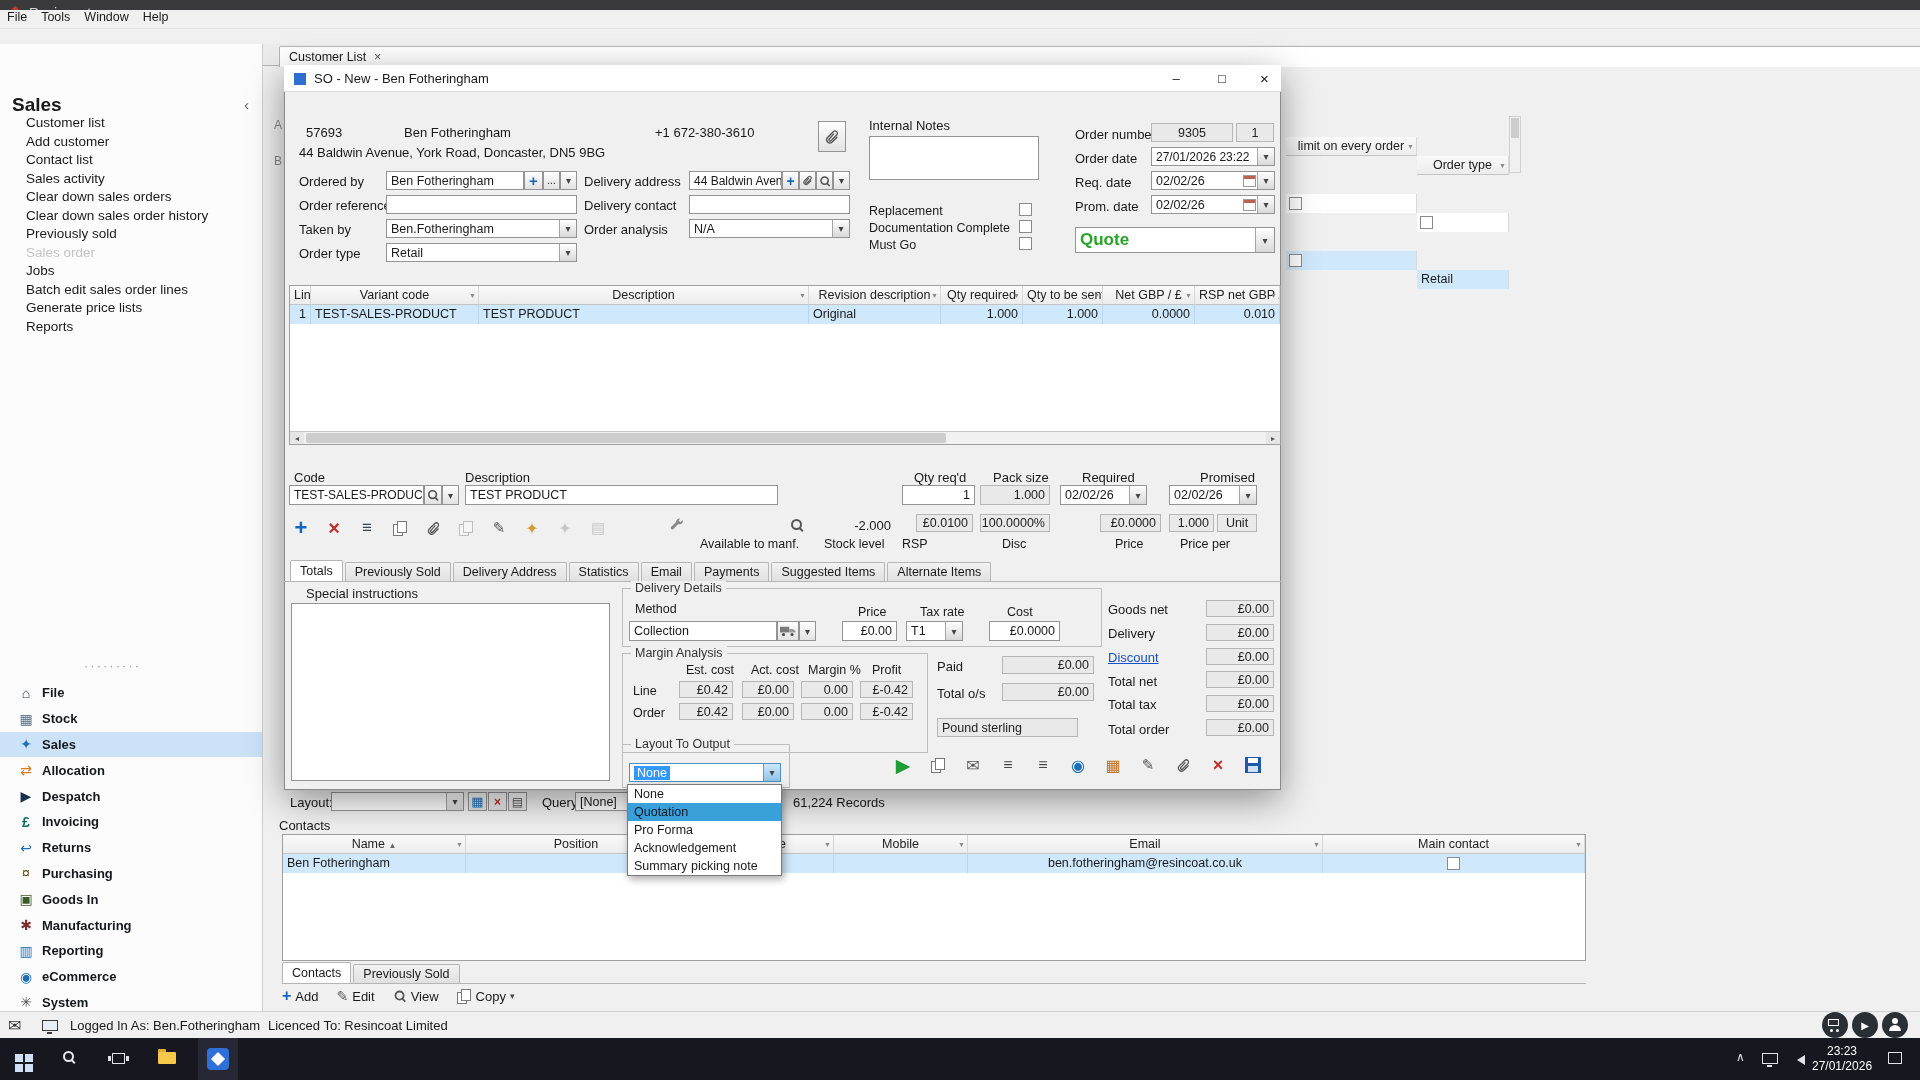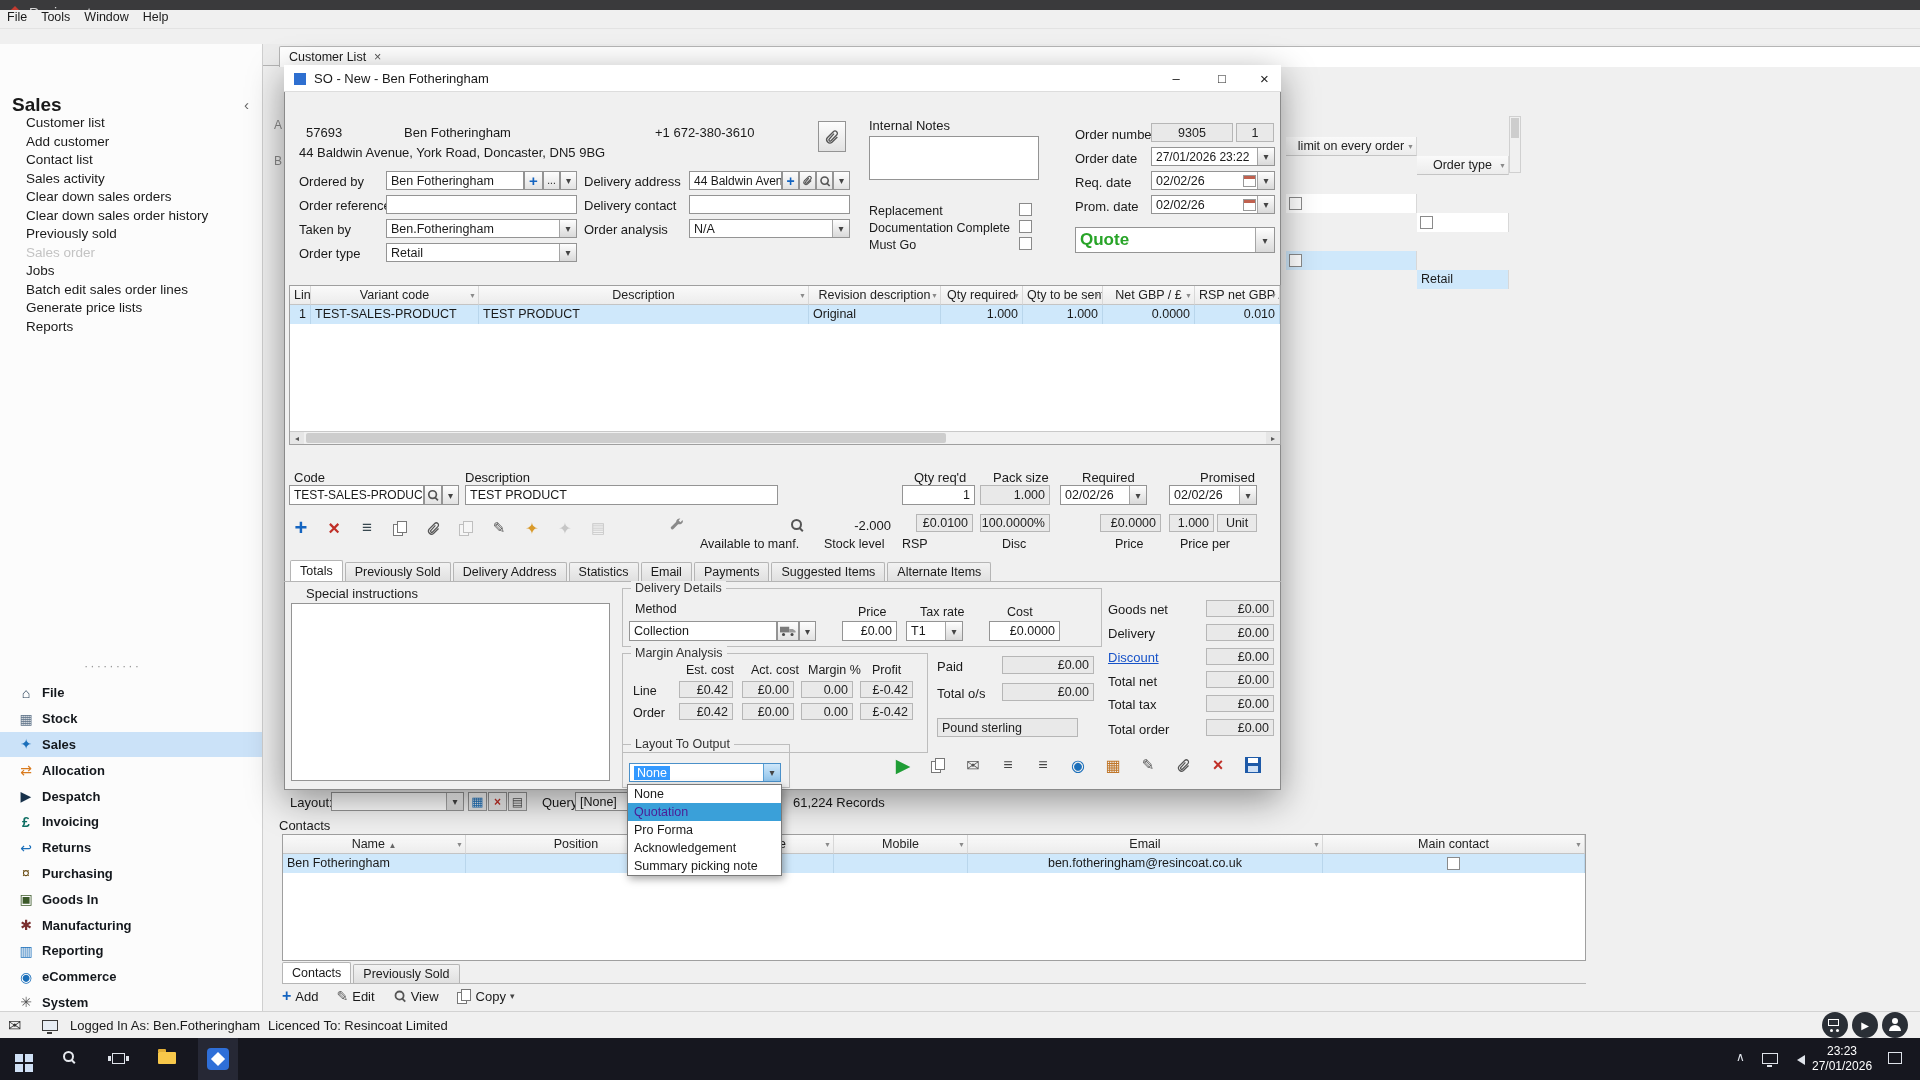--- a/index.html
+++ b/index.html
@@ -34,21 +34,21 @@
   .fic{position:absolute;right:2px;top:6px;font-size:7px;color:#8a8a8a;line-height:7px}
   .fic::before{content:"▼"}
   .selrow .gc{background:#cfe8fb;border-right-color:#b9d6ec}
   .numc{text-align:right}
   .cb{position:absolute;width:13px;height:13px;background:#fff;border:1px solid #8a8a8a;box-sizing:border-box}
   .tbtn{position:absolute;width:30px;height:28px;display:flex;align-items:center;justify-content:center}
   .group{position:absolute;border:1px solid #bdbdbd;box-sizing:border-box}
   .legend{position:absolute;top:-8px;left:8px;background:#f0f0f0;padding:0 4px;font-size:12.5px;color:#333;white-space:nowrap}
   .ddl{position:absolute;background:#fff;border:1px solid #7a7a7a;box-shadow:2px 3px 8px rgba(0,0,0,.35);z-index:90}
   .ddi{height:18px;line-height:18px;padding:0 6px;font-size:12.5px;white-space:nowrap}
-  .ddi.hl{background:#3aa0d9;color:#4c1d95}
+  .ddi.hl{background:#3aa0d9;color:#0f172a}
   .link{color:#1652c8;text-decoration:underline}
   
   .titlebar{left:0;top:0;width:1920px;height:26px;background:#3a3a3c;color:#d9d9d9;display:flex;align-items:center}
   .applogo{width:10px;height:10px;background:#c43b30;transform:rotate(45deg);margin:0 9px 0 10px}
   .wbtn{position:absolute;top:0;width:44px;height:26px;display:flex;align-items:center;justify-content:center;color:#d9d9d9;font-size:13px}
   .menubar{left:0;top:10px;width:1920px;height:18px;background:#f0f0f0;display:flex;align-items:flex-start;border-bottom:1px solid #e3e3e3}
   .menubar span{padding:0 7px;font-size:12.5px}
   
   .sidebar{left:0;top:44px;width:263px;height:967px;background:#fcfcfc;border-right:1px solid #cfcfcf;box-sizing:border-box}
   .sideitems{position:absolute;left:26px;top:70px;line-height:18.5px;font-size:13.5px}

